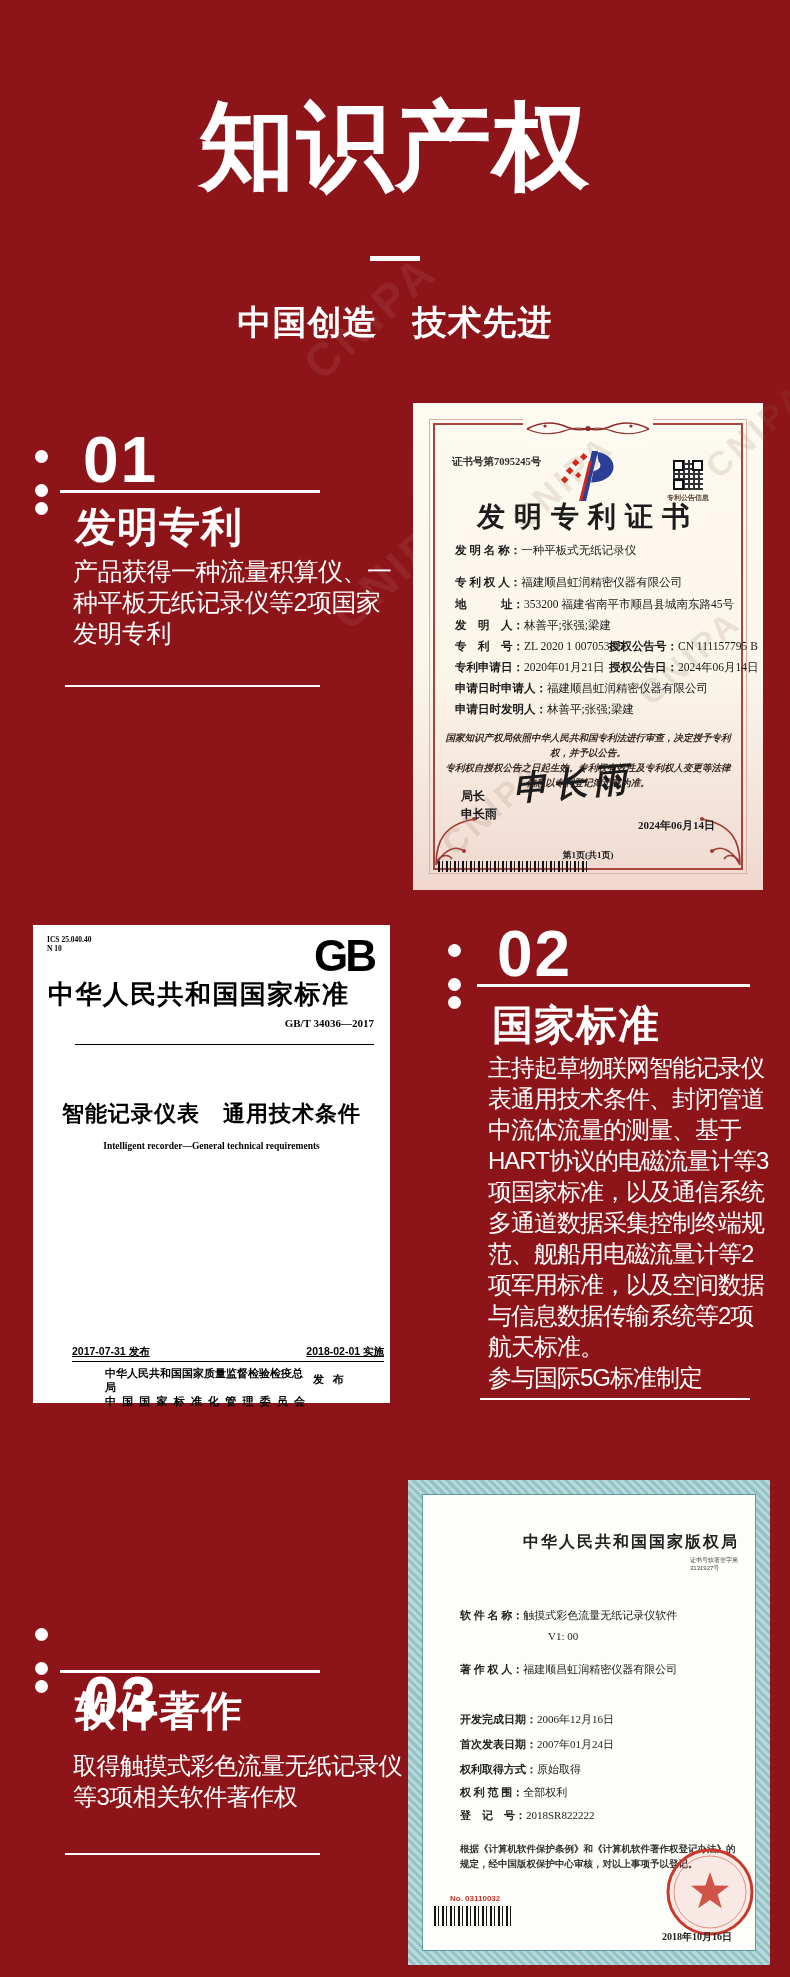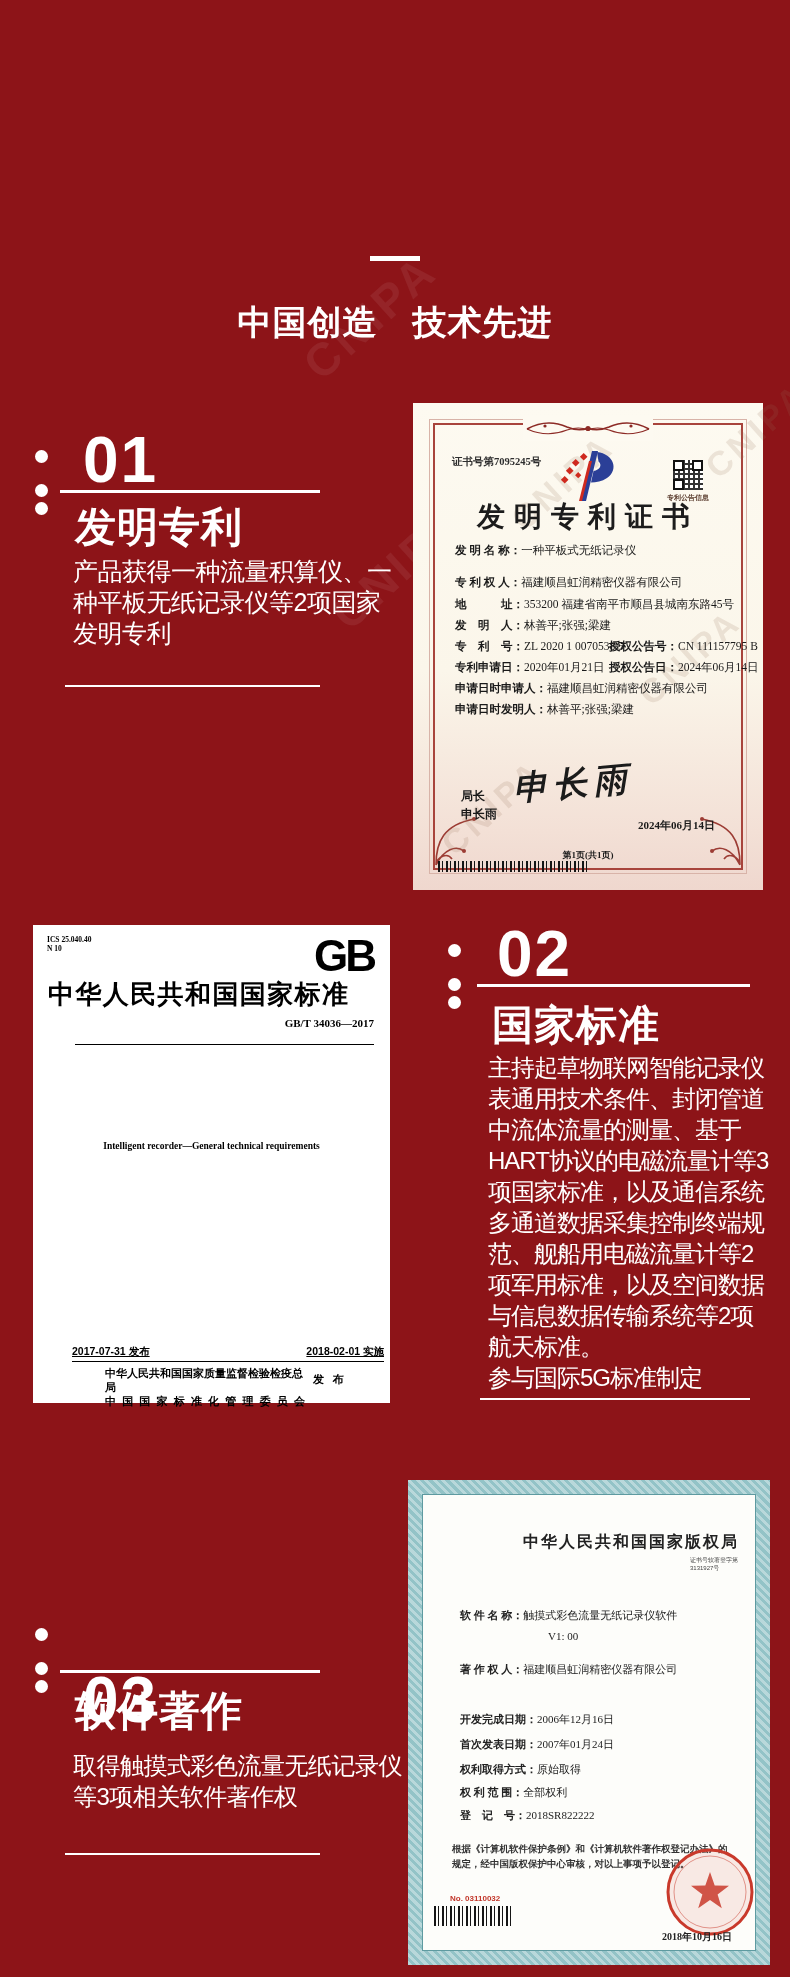--- a/index.html
+++ b/index.html
@@ -96,32 +96,33 @@
     background-image:repeating-linear-gradient(45deg, rgba(255,255,255,.35) 0 3px, transparent 3px 6px); }
   .cert3-inner { position:absolute; inset:14px; background:#FDFDFA; border:1px solid #5E9AA0; }
   .sc-authority { left:0; top:52px; width:100%; text-align:center; color:#222;
     font-family:Liberation Sans, sans-serif; font-weight:bold; font-size:16px; letter-spacing:2px;padding-left:42px; }
   .sc-title { left:0; top:76px; width:100%; text-align:center; color:#111;
     font-family:"Liberation Serif",serif; font-weight:bold; font-size:20px; letter-spacing:2px; }
   .sc-certno { right:20px; top:76px; width:60px; font-size:6px; color:#444; line-height:8px; }
   .sc-row { position:absolute; left:52px; white-space:nowrap; font-size:11px; color:#222;
     font-family:"Liberation Serif",serif; }
   .sc-row .lbl { font-weight:bold; }
-  .sc-legal { left:44px; top:362px; width:282px; font-size:9.5px; line-height:15px;
+  .sc-legal { left:52px; top:362px; width:282px; font-size:9.5px; line-height:15px;
     color:#333; font-family:"Liberation Serif",serif; font-weight:bold; }
   .sc-serial { left:26px; top:414px; font-size:8px; color:#C2362A; font-weight:bold;padding-left:16px; }
   .sc-date { right:38px; top:450px; font-size:10px; font-weight:bold; color:#222;
     font-family:"Liberation Serif",serif; }
   .seal { right:14px; top:366px; }
 </style>
 </head>
 <body>
 
 <div class="page">
 
+  <div class="abs main-title">知识产权</div>
   <div class="abs title-rule"></div>
   <div class="abs subtitle">中国创造　技术先进</div>
 
   <div class="wm wm-red" style="left:290px; top:290px;">CNIPA</div>
   <div class="wm wm-red" style="left:318px; top:540px;">CNIPA</div>
 
   <div class="abs dot-col" style="left:35px; top:450px;">
     <span class="dot"></span>
     <span class="dot"></span>
     <span class="dot"></span>
@@ -209,20 +210,24 @@
     <div class="pc-row" style="top:257px; left:196px;text-align:right;">
       <span class="lbl">授权公告日：</span><span class="val">2024年06月14日</span>
     </div>
     <div class="pc-row" style="top:278px;">
       <span class="lbl">申请日时申请人：</span><span class="val">福建顺昌虹润精密仪器有限公司</span>
     </div>
     <div class="pc-row" style="top:299px;">
       <span class="lbl">申请日时发明人：</span><span class="val">林善平;张强;梁建</span>
     </div>
 
+    <div class="abs pc-legal">
+      <div>国家知识产权局依照中华人民共和国专利法进行审查，决定授予专利权，并予以公告。</div>
+      <div>专利权自授权公告之日起生效。专利权有效性及专利权人变更等法律信息以专利登记簿记载为准。</div>
+    </div>
 
     <div class="abs pc-director" style="top:385px;">局长</div>
     <div class="abs pc-director" style="top:403px;">申长雨</div>
     <div class="abs pc-sig">申长雨</div>
     <div class="abs pc-date">2024年06月14日</div>
     <div class="abs pc-page">第1页(共1页)</div>
     <div class="barcode" style="left:25px; top:458px; width:150px; height:11px;"></div>
   </div>
 
   <div class="abs dot-col" style="left:448px; top:944px;">
@@ -241,20 +246,21 @@
 
   <div class="abs gbdoc">
     <div class="abs gb-ics">
       <div>ICS 25.040.40</div>
       <div>N 10</div>
     </div>
     <div class="abs gb-logo">GB</div>
     <div class="abs gb-heading">中华人民共和国国家标准</div>
     <div class="abs gb-code">GB/T 34036—2017</div>
     <div class="abs gb-rule"></div>
+    <div class="abs gb-title-cn">智能记录仪表　通用技术条件</div>
     <div class="abs gb-title-en">Intelligent recorder—General technical requirements</div>
     <div class="abs gb-dates">
       <span>2017-07-31 发布</span>
       <span>2018-02-01 实施</span>
     </div>
     <div class="abs gb-dates-rule"></div>
     <div class="abs gb-issuers">
       <div>中华人民共和国国家质量监督检验检疫总局</div>
       <div class="just">中国国家标准化管理委员会</div>
     </div>

